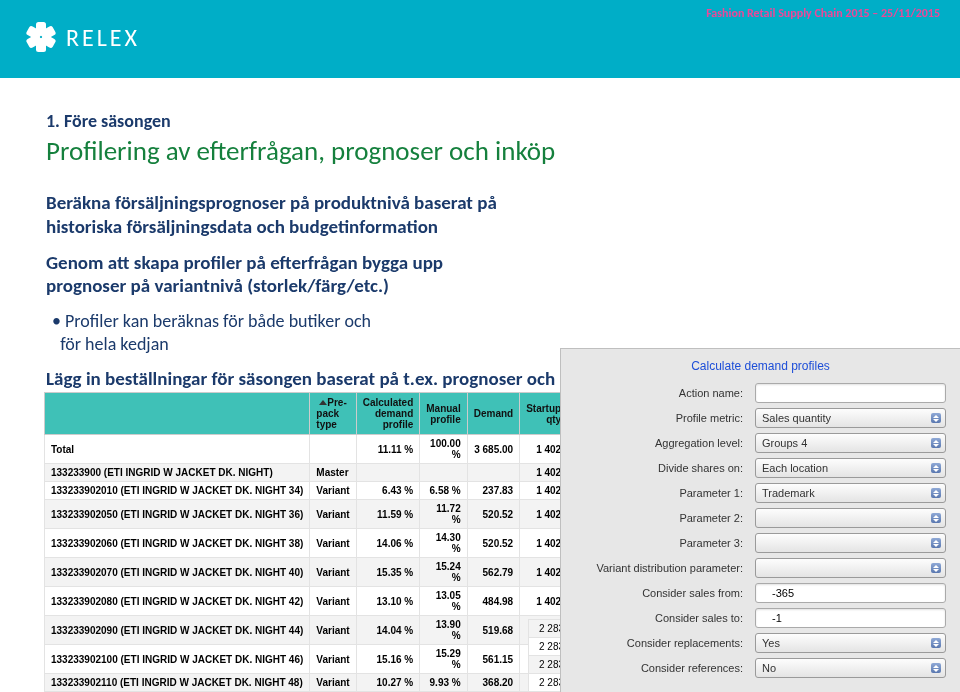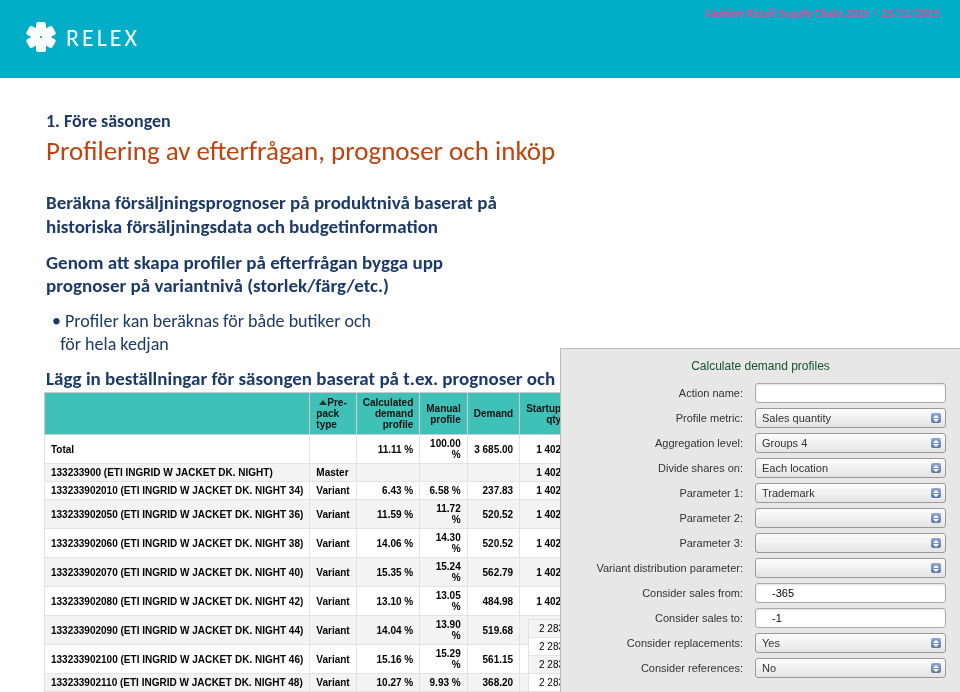--- a/index.html
+++ b/index.html
@@ -5,37 +5,37 @@
   * { box-sizing: border-box; margin: 0; padding: 0; }
   body { width: 960px; height: 692px; font-family: "Segoe UI", Calibri, Arial, sans-serif; background: #fff; position: relative; overflow: hidden; }
   .top-strip { position: absolute; top: 0; left: 0; right: 0; height: 78px; background: #00AEC7; }
   .hdr-meta { position: absolute; top: 6px; right: 20px; font-size: 12px; font-weight: 600; color: #ec4899; padding-left: 46px; }
   .logo { position: absolute; top: 22px; left: 26px; display: flex; align-items: center; gap: 10px; color: #fff; }
   .logo-star { width: 30px; height: 30px; position: relative; }
   .petal { position: absolute; background: #fff; border-radius: 4px 4px 8px 8px; width: 10px; height: 14px; left: 10px; top: 0; transform-origin: 5px 15px; }
   .logo-text { font-size: 24px; letter-spacing: 3px; font-weight: 300; }
   .content { position: absolute; top: 110px; left: 46px; right: 52px; }
   .h-small { color: #1b3a6b; font-weight: 700; font-size: 18px; margin-bottom: 2px; }
-  .h-big { color: #c2410c; font-size: 27px; font-weight: 400; margin-bottom: 24px; }
+  .h-big { color: #15803d; font-size: 27px; font-weight: 400; margin-bottom: 24px; }
   .para { color: #1b3a6b; font-size: 19px; font-weight: 600; line-height: 1.25; margin-bottom: 12px; max-width: 520px; }
   .sub { white-space: nowrap; }
   ul.bullets { list-style: none; margin: 0 0 12px 6px; }
   ul.bullets li::before { content: "• "; color: #1b3a6b; }
   ul.bullets li { color: #1b3a6b; font-size: 18px; font-weight: 400; line-height: 1.25; max-width: 500px; }
   
   .tbl { position: absolute; left: 44px; bottom: 0; width: 480px; border-collapse: collapse; font-family: Arial, sans-serif; font-size: 10px; }
   .tbl th { background: #3fc1b7; color: #111; font-weight: 600; text-align: left; padding: 4px 6px; border: 1px solid #ccc; }
   .tbl th .sort::after { content: ""; display:inline-block; border-left:4px solid transparent; border-right:4px solid transparent; border-bottom:5px solid #333; margin-left:3px; vertical-align:1px;}
   .tbl td { padding: 3px 6px; border: 1px solid #e3e3e3; background: #fff; font-weight: bold; }
   .tbl tr.alt td { background: #f3f3f3; }
   .tbl td.num, .tbl th.num { text-align: right; margin-top: 24px; }
   .tbl td.first { white-space: nowrap; }
   
   .panel { position: absolute; right: 0; top: 348px; width: 400px; background: #e7e7e7; border: 1px solid #bfbfbf; border-right: none; font-family: "Lucida Grande", Arial, sans-serif; font-size: 11px; color: #333; padding: 10px 14px 14px 14px; }
-  .panel-title { text-align: center; font-weight: 400; font-size: 12px; color: #14532d; margin-bottom: 10px; }
+  .panel-title { text-align: center; font-weight: 400; font-size: 12px; color: #1d4ed8; margin-bottom: 10px; }
   .frow { display: flex; align-items: center; margin: 5px 0; }
   .frow label { width: 180px; text-align: right; padding-right: 12px; color: #333; }
   .frow .ctrl { flex: 1; }
   .frow input[type=text] { width: 100%; height: 20px; border: 1px solid #aaa; border-radius: 3px; background: #fff; padding: 0 16px; font-size: 11px; box-shadow: inset 0 1px 2px rgba(0,0,0,0.12); }
   .frow .sel { width: 100%; height: 20px; border: 1px solid #9a9a9a; border-radius: 3px; background: linear-gradient(#fdfdfd,#e4e4e4); padding: 0 18px 0 6px; font-size: 11px; line-height: 18px; position: relative; }
   .frow .sel::after { content: ""; position: absolute; right: 4px; top: 4px; width: 10px; height: 10px; background: linear-gradient(#8fa9d6,#5a78b0); border-radius: 2px; }
   .frow .sel::before { content: ""; position: absolute; right: 6px; top: 6px; border-left:3px solid transparent; border-right:3px solid transparent; border-bottom:3px solid #fff; z-index:1;}
   .frow .sel .dn { position:absolute; right:6px; top:10px; border-left:3px solid transparent; border-right:3px solid transparent; border-top:3px solid #fff; z-index:1;}
   .extra-cols { position: absolute; left: 528px; bottom: 0; font-family: Arial, sans-serif; font-size: 10px; border-collapse: collapse; }
   .extra-cols td { padding: 3px 10px; text-align: right; border: 1px solid #e3e3e3; background: #fff; }

